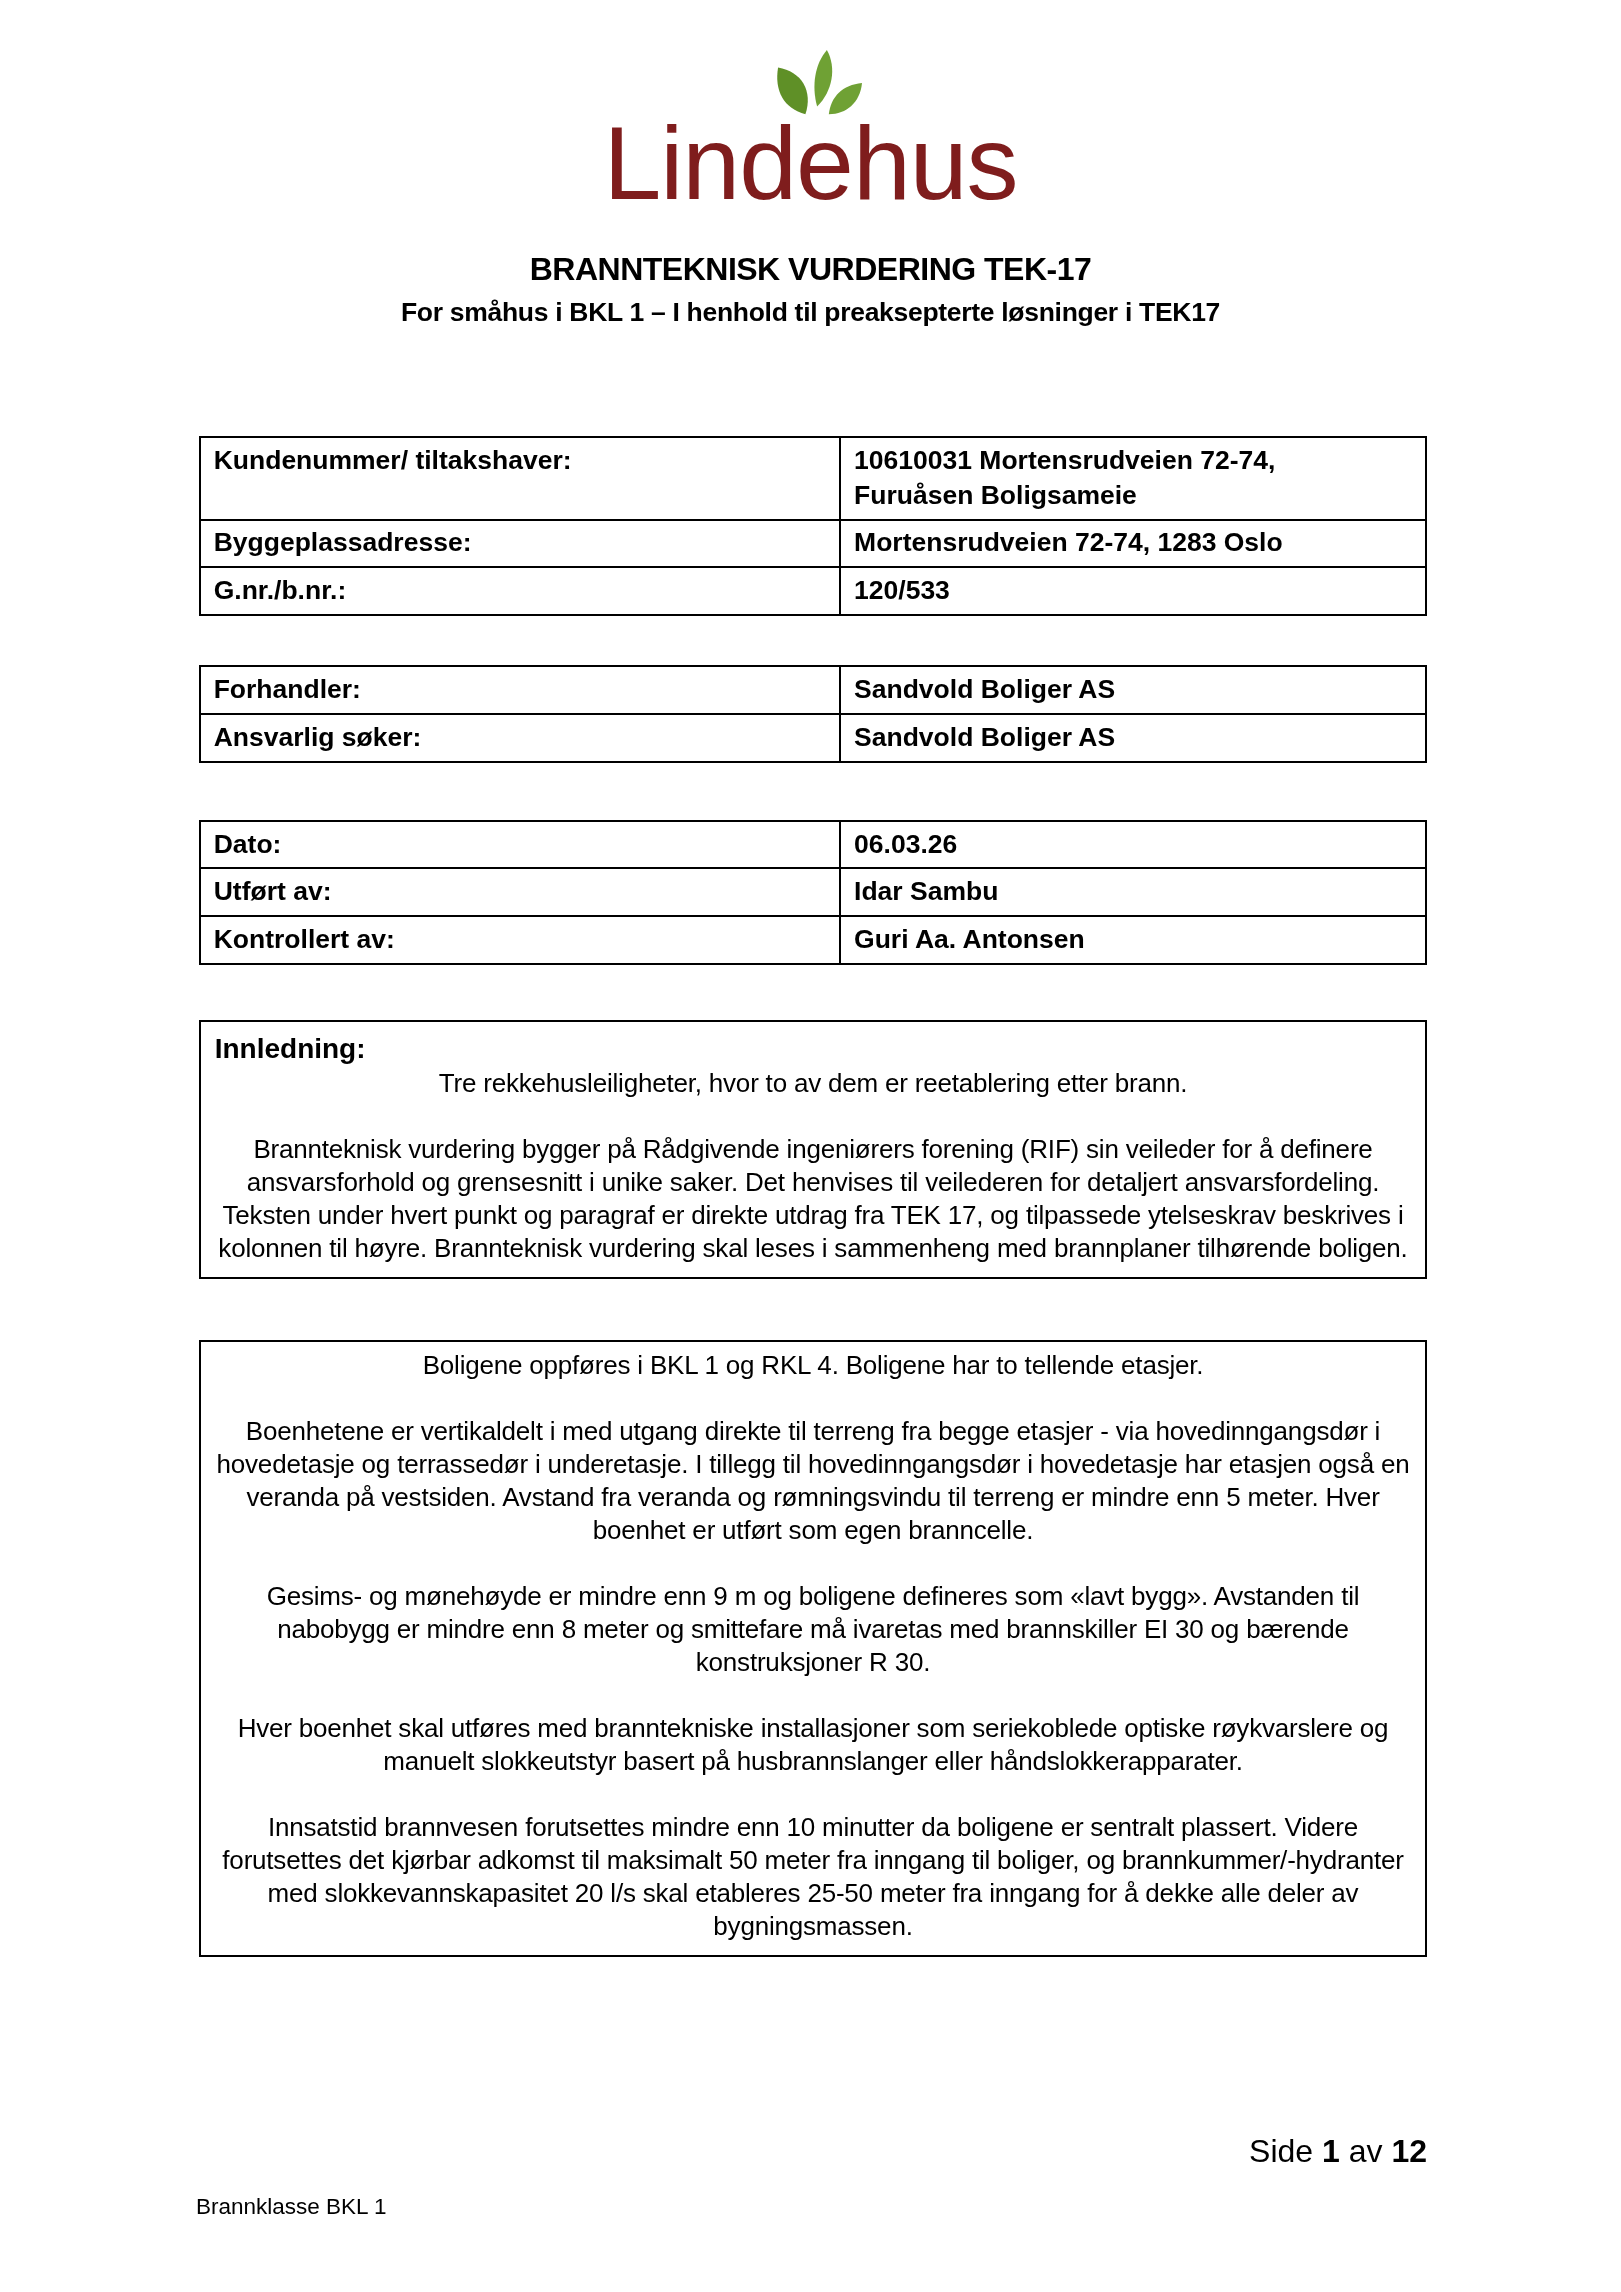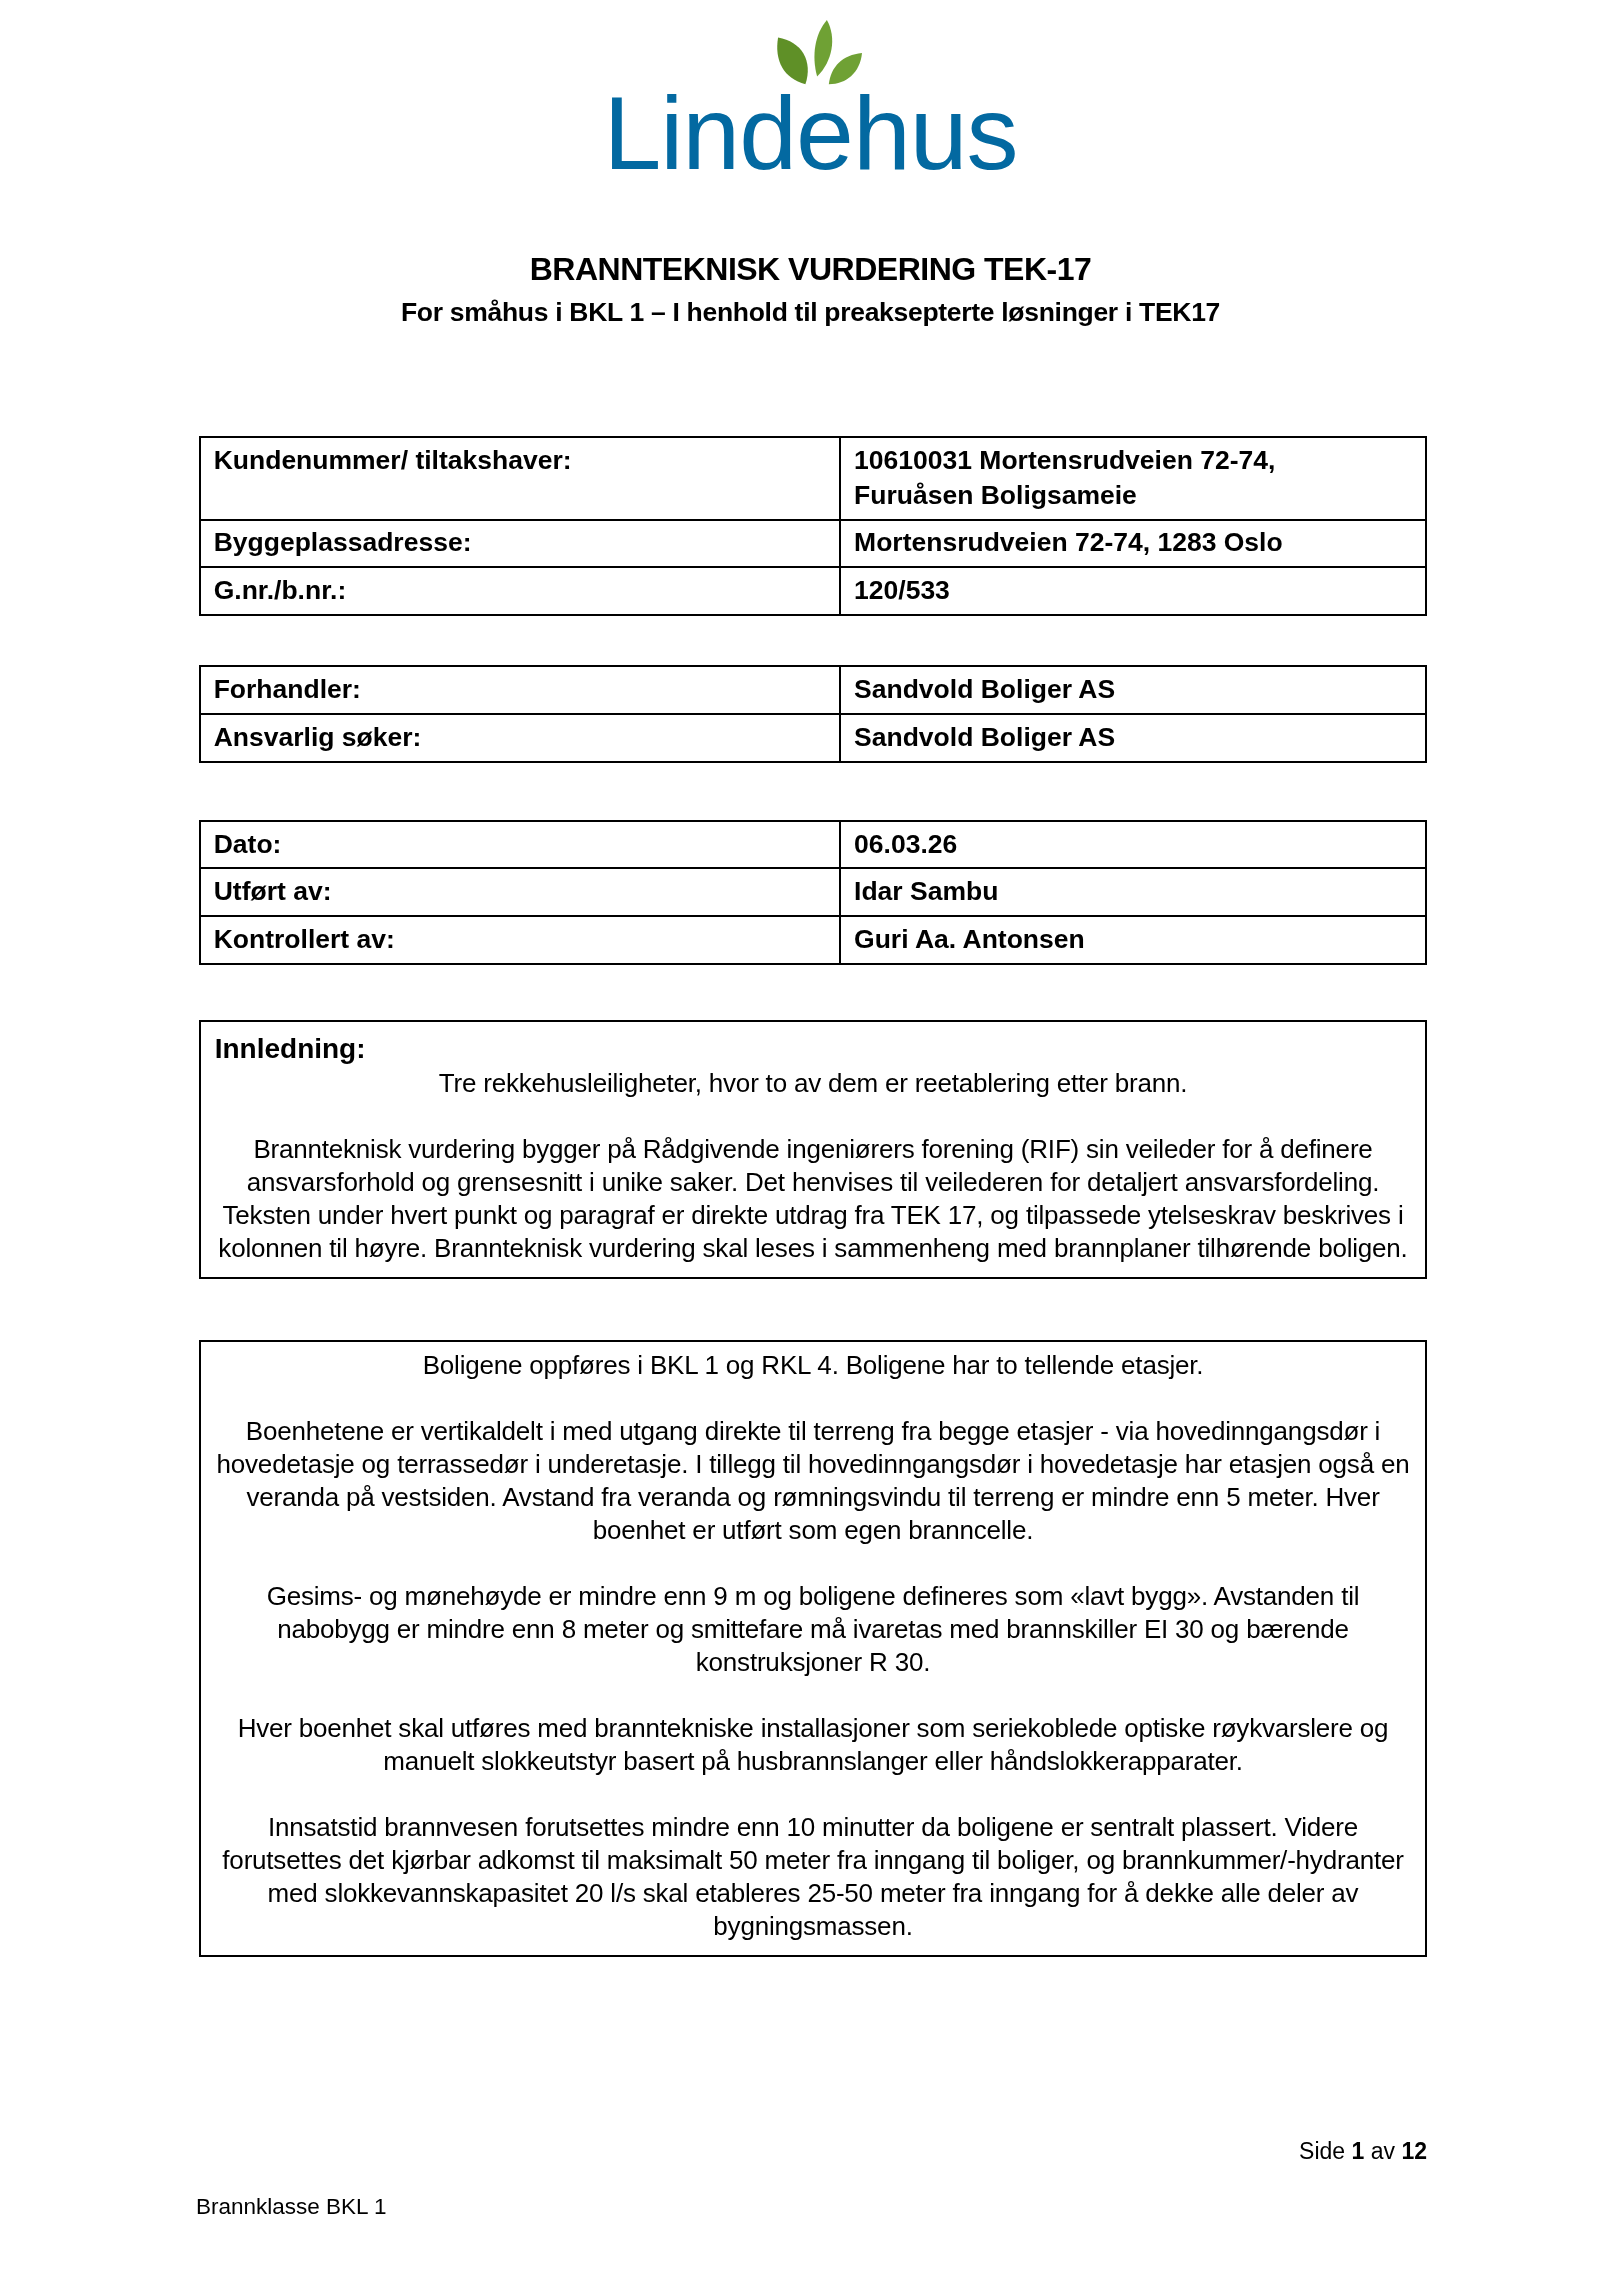--- a/index.html
+++ b/index.html
@@ -17,23 +17,23 @@
   .logo-block {
     padding-top: 49px;
     text-align: center;
     height: 159px;
   }
   .logo-text {
     display: inline-block;
     font-size: 104px;
     line-height: 1;
     letter-spacing: -1px;
-    color: #0369a1;
+    color: #7f1d1d;
     font-weight: 400;
-    margin-top: 32px;
+    margin-top: 62px;
   }
   .logo-e-wrap { position: relative; display: inline-block; }
   .leaves {
     position: absolute;
     left: -29px;
     top: -65px;
     width: 110px;
     height: 82px;
   }
   
@@ -90,21 +90,21 @@
     line-height: 33px;
     letter-spacing: -0.2px;
     text-align: center;
   }
   .body-text:last-child { margin-bottom: 0; }
   
   .page-num {
     position: absolute;
     top: 2135px;
     right: 194px;
-    font-size: 23px;
+    font-size: 32px;
     line-height: 33px;
   }
   .page-num b { font-weight: 700; }
   .doc-class {
     position: absolute;
     top: 2192px;
     left: 196px;
     font-size: 22.5px;
     line-height: 29px;
   }

